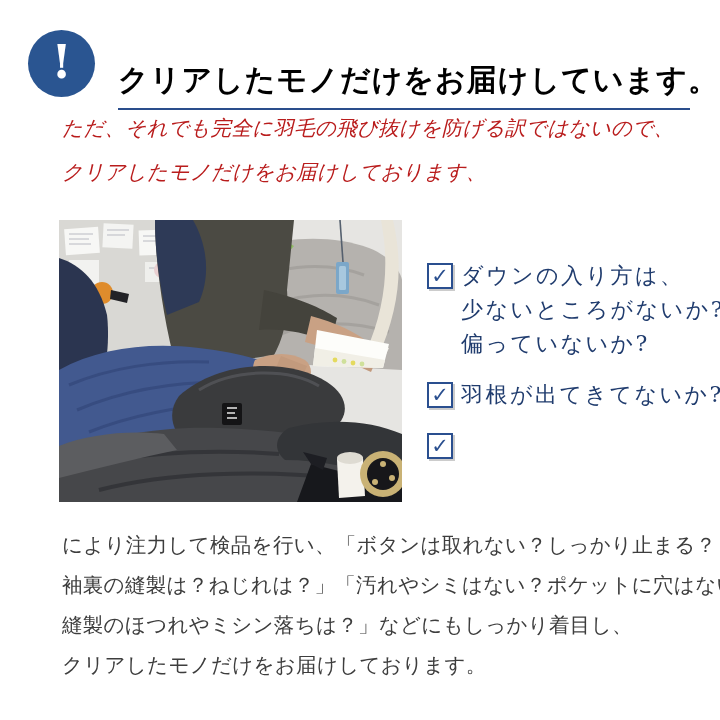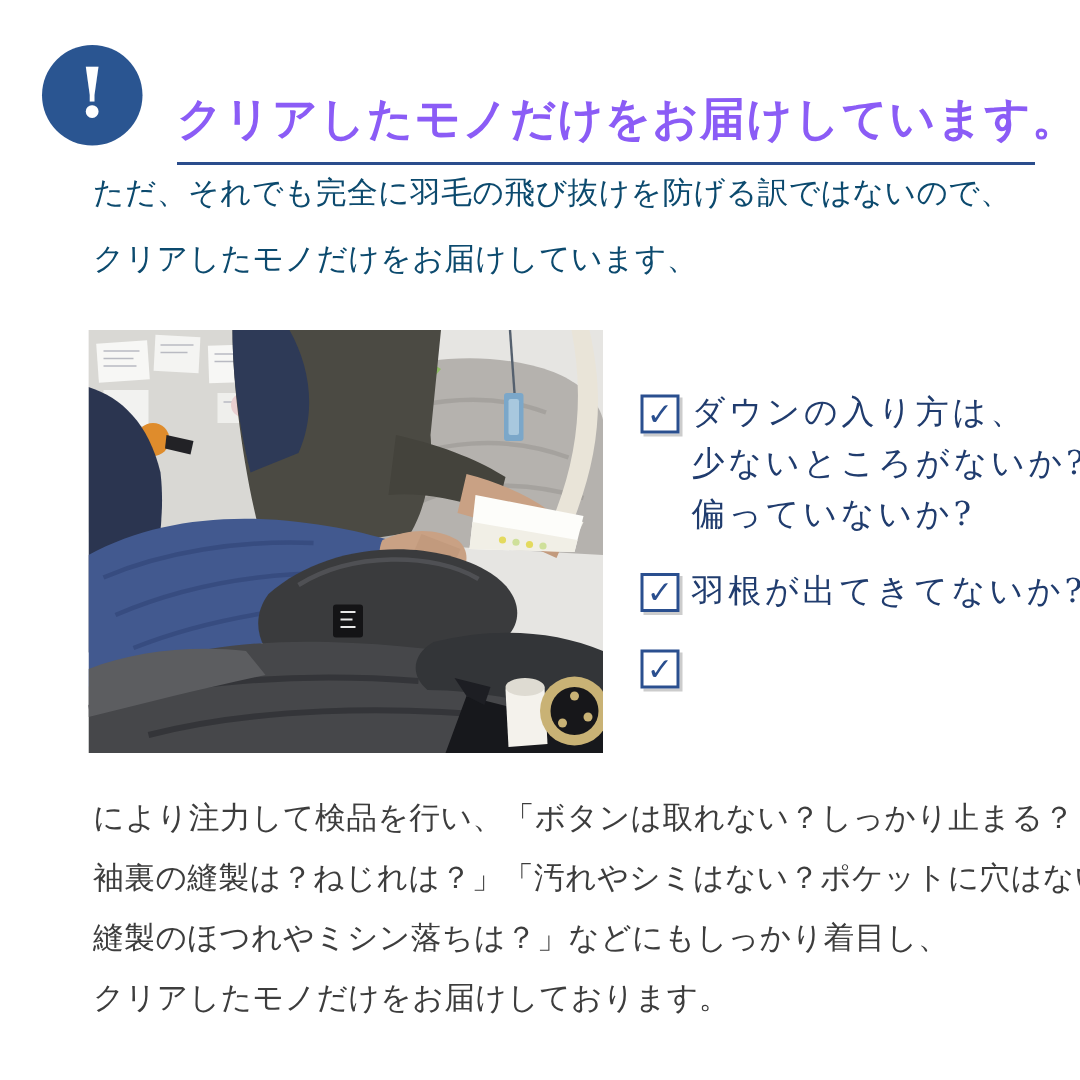--- a/index.html
+++ b/index.html
@@ -10,27 +10,27 @@
   
   .header-icon{
     position:absolute;left:28px;top:30px;width:67px;height:67px;border-radius:50%;
     background:#2a5591;color:#ffffff;display:flex;align-items:center;justify-content:center;
     font-family:"DejaVu Serif","Liberation Serif",serif;font-size:46px;font-weight:bold;
     line-height:1;padding-bottom:4px;box-sizing:border-box;
   }
   .heading{
     position:absolute;left:118px;top:40px;width:572px;box-sizing:border-box;
     font-family:"DejaVu Serif","Liberation Serif",serif;font-size:30px;font-weight:600;
-    color:#8b5cf6;letter-spacing:1px;line-height:1.3;padding-bottom:9px;
+    color:#000000;letter-spacing:1px;line-height:1.3;padding-bottom:9px;
     border-bottom:2px solid #2a4d8c;white-space:nowrap;
   }
   
   .intro{
-    position:absolute;left:62px;top:106px;color:#0c4a6e;font-size:20.5px;
-    line-height:44px;letter-spacing:0.3px;white-space:nowrap;
+    position:absolute;left:62px;top:106px;color:#b91c1c;font-size:20.5px;
+    line-height:44px;letter-spacing:0.3px;white-space:nowrap;font-style:italic;
   }
   
   .photo{position:absolute;left:59px;top:220px;width:343px;height:282px;display:block;}
   
   .checklist{
     position:absolute;left:427px;top:259px;width:285px;
     font-family:"DejaVu Serif","Liberation Serif",serif;color:#203c6e;
   }
   .check-item{display:flex;align-items:flex-start;margin-bottom:17px;}
   .checkbox{
@@ -51,21 +51,21 @@
 
 <div class="page">
 
   <div class="header-icon">
     <span>!</span>
   </div>
   <h1 class="heading">クリアしたモノだけをお届けしています。</h1>
 
   <div class="intro">
     <div>ただ、それでも完全に羽毛の飛び抜けを防げる訳ではないので、</div>
-    <div>クリアしたモノだけをお届けしています、</div>
+    <div>クリアしたモノだけをお届けしております、</div>
   </div>
 
   <svg class="photo" viewBox="0 0 343 282" preserveAspectRatio="none" aria-hidden="true">
 
     <rect x="0" y="0" width="343" height="282" fill="#e6e5e2"></rect>
 
     <g>
       <rect x="0" y="0" width="165" height="135" fill="#d9d8d4"></rect>
       <rect x="6" y="8" width="34" height="26" fill="#f7f7f5" transform="rotate(-4 23 21)"></rect>
       <rect x="44" y="4" width="30" height="24" fill="#f4f4f2" transform="rotate(3 59 16)"></rect>

